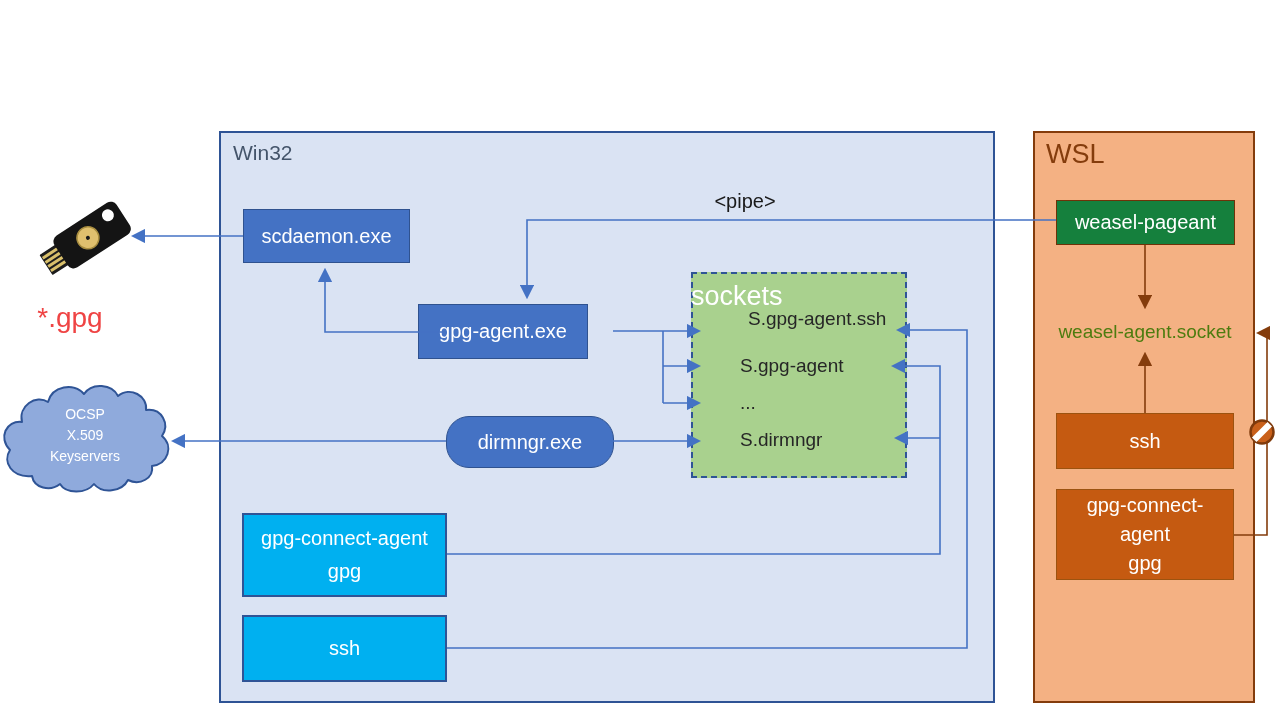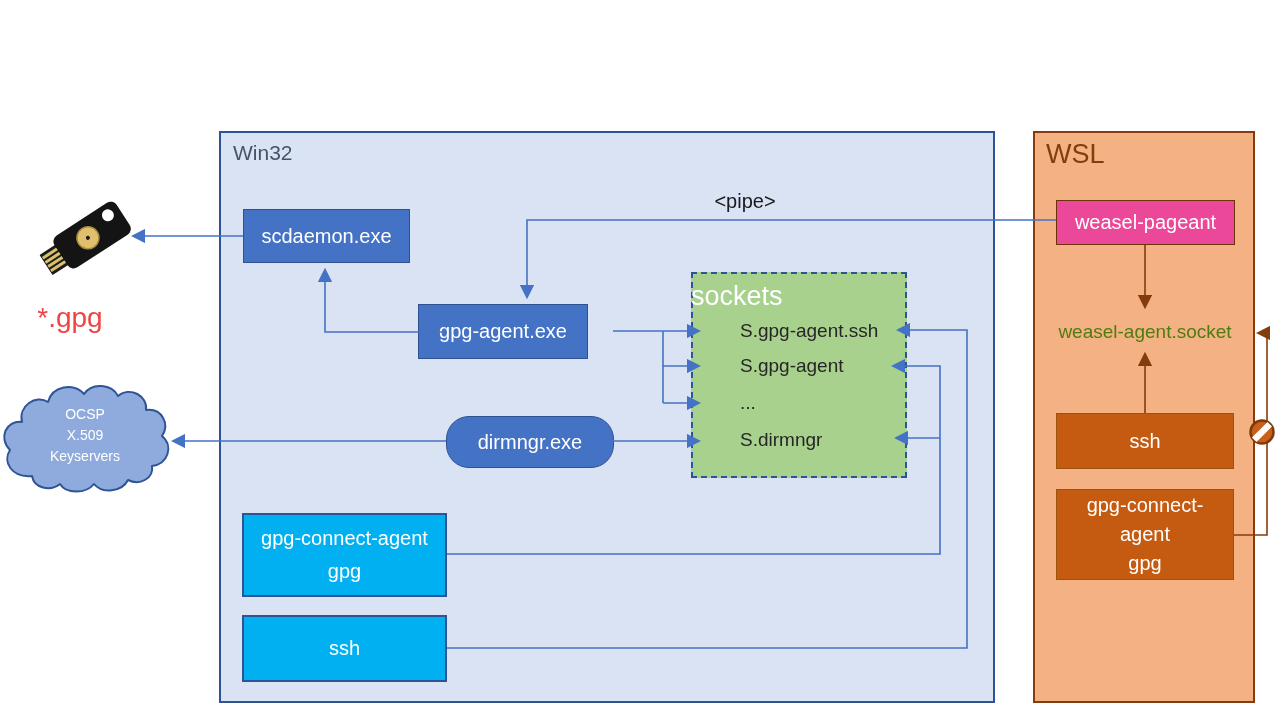--- a/index.html
+++ b/index.html
@@ -25,21 +25,21 @@
   }
 
   
   .node {
     display: flex; align-items: center; justify-content: center;
     color: #ffffff; font-size: 20px; text-align: center; z-index: 2;
   }
   .blue-node { background: #4472c4; border: 1px solid #2f528f; }
   .cyan-node { background: #00b0f0; border: 2px solid #2f5496; flex-direction: column; }
   .orange-node { background: #c55a11; border: 1px solid #9c5310; flex-direction: column; }
-  .darkbrown-node { background: #ec4899; border: 1px solid #6e3208; }
+  .darkbrown-node { background: #15803d; border: 1px solid #6e3208; }
 
   .scdaemon { left: 243px; top: 209px; width: 167px; height: 54px; }
   .gpg-agent { left: 418px; top: 304px; width: 170px; height: 55px; }
   .dirmngr  { left: 446px; top: 416px; width: 168px; height: 52px; border-radius: 23px; }
   .cyan-gca { left: 242px; top: 513px; width: 205px; height: 84px; line-height: 33px; }
   .cyan-ssh { left: 242px; top: 615px; width: 205px; height: 67px; }
   .weasel-pageant { left: 1056px; top: 200px; width: 179px; height: 45px; }
   .wsl-ssh  { left: 1056px; top: 413px; width: 178px; height: 56px; }
   .wsl-gca  { left: 1056px; top: 489px; width: 178px; height: 91px; line-height: 29px; }
 
@@ -49,21 +49,21 @@
     background: #a9d18e; border: 2px dashed #2f5496; z-index: 2;
   }
   .sockets-title {
     left: 691px; top: 281px; width: 216px; text-align: left;
     color: #ffffff; font-size: 27px; z-index: 3;
   }
   .socket-entry {
     left: 740px; width: 160px; height: 24px; line-height: 24px;
     color: #262626; font-size: 19px; z-index: 3;
   }
-  .se0 { top: 319px; } .se1 { top: 354px; } .se2 { top: 391px; } .se3 { top: 428px; }
+  .se0 { top: 307px; margin-left: 8px; } .se1 { top: 354px; } .se2 { top: 391px; } .se3 { top: 428px; }
 
   
   .pipe-label {
     left: 690px; top: 190px; width: 110px; text-align: center;
     color: #1a1a1a; font-size: 20px; z-index: 3;
   }
   .weasel-socket-label {
     left: 1040px; top: 321px; width: 210px; text-align: center;
     color: #4d7c0f; font-size: 19px; z-index: 2;
   }

